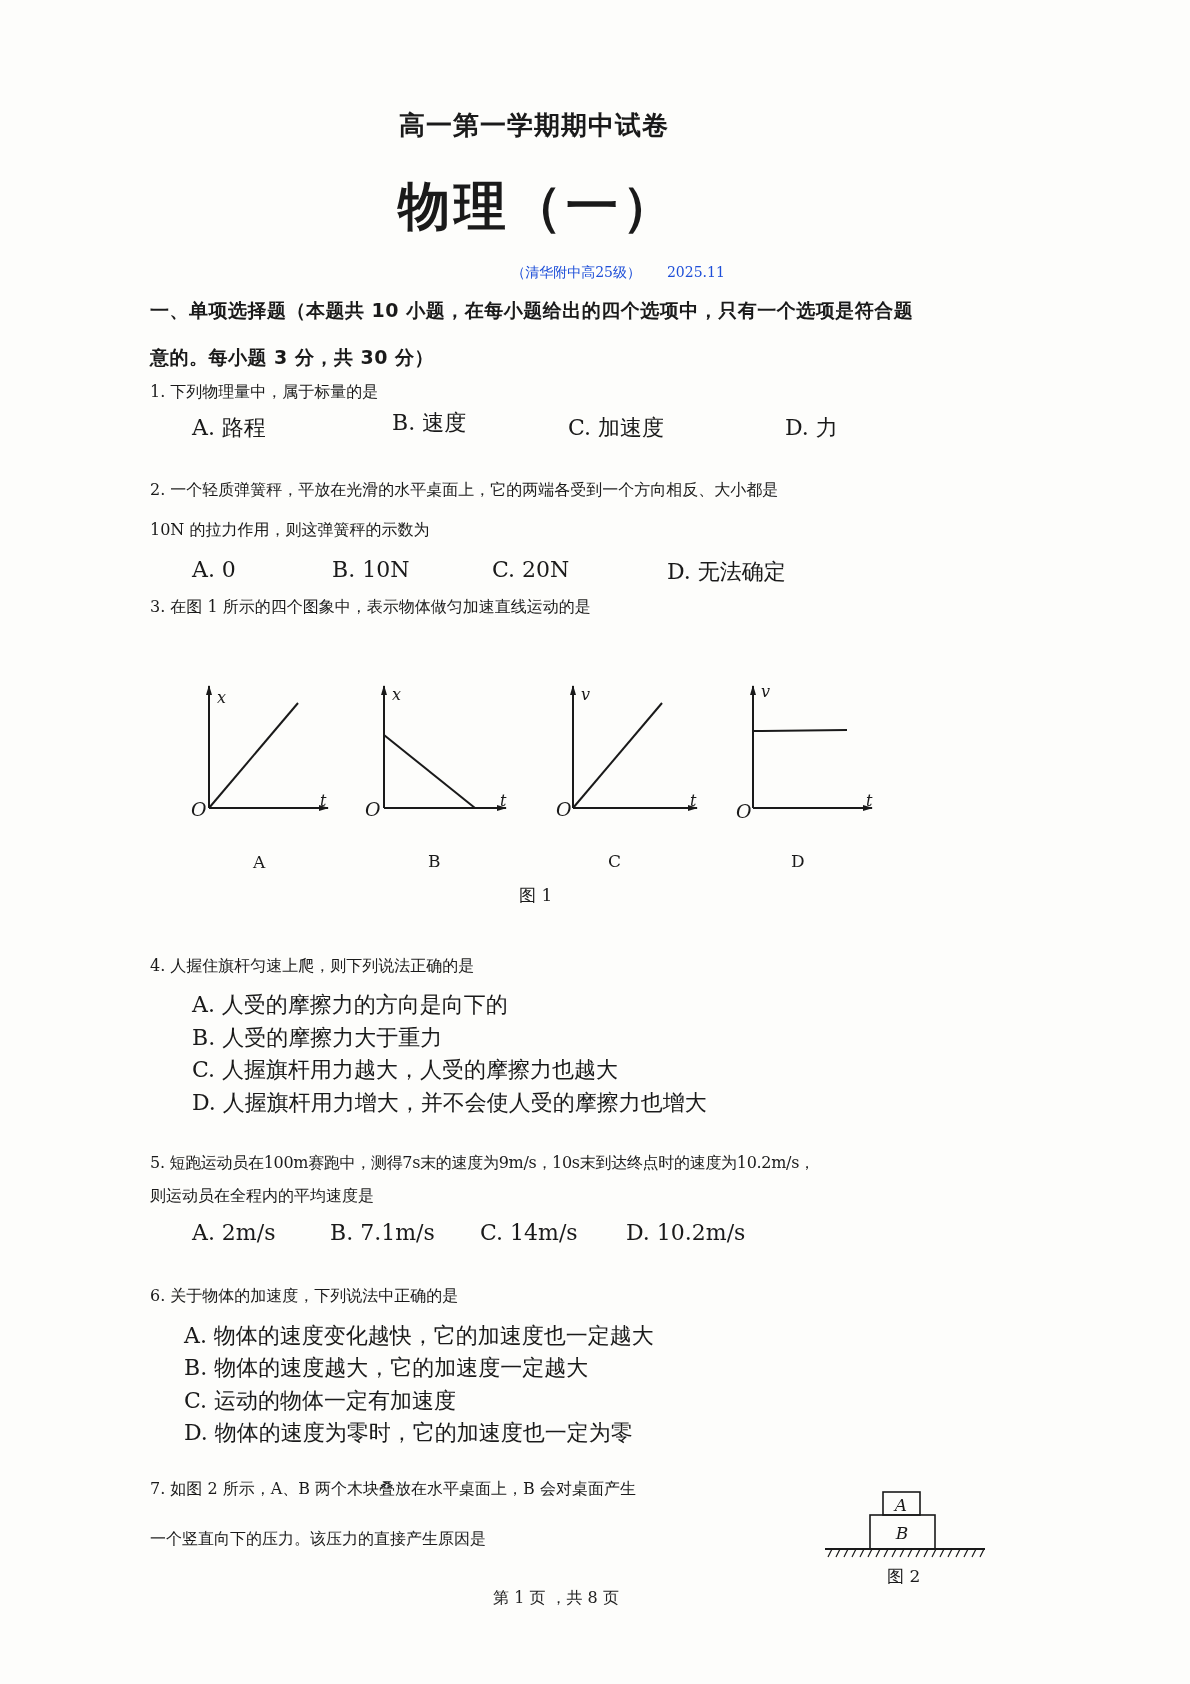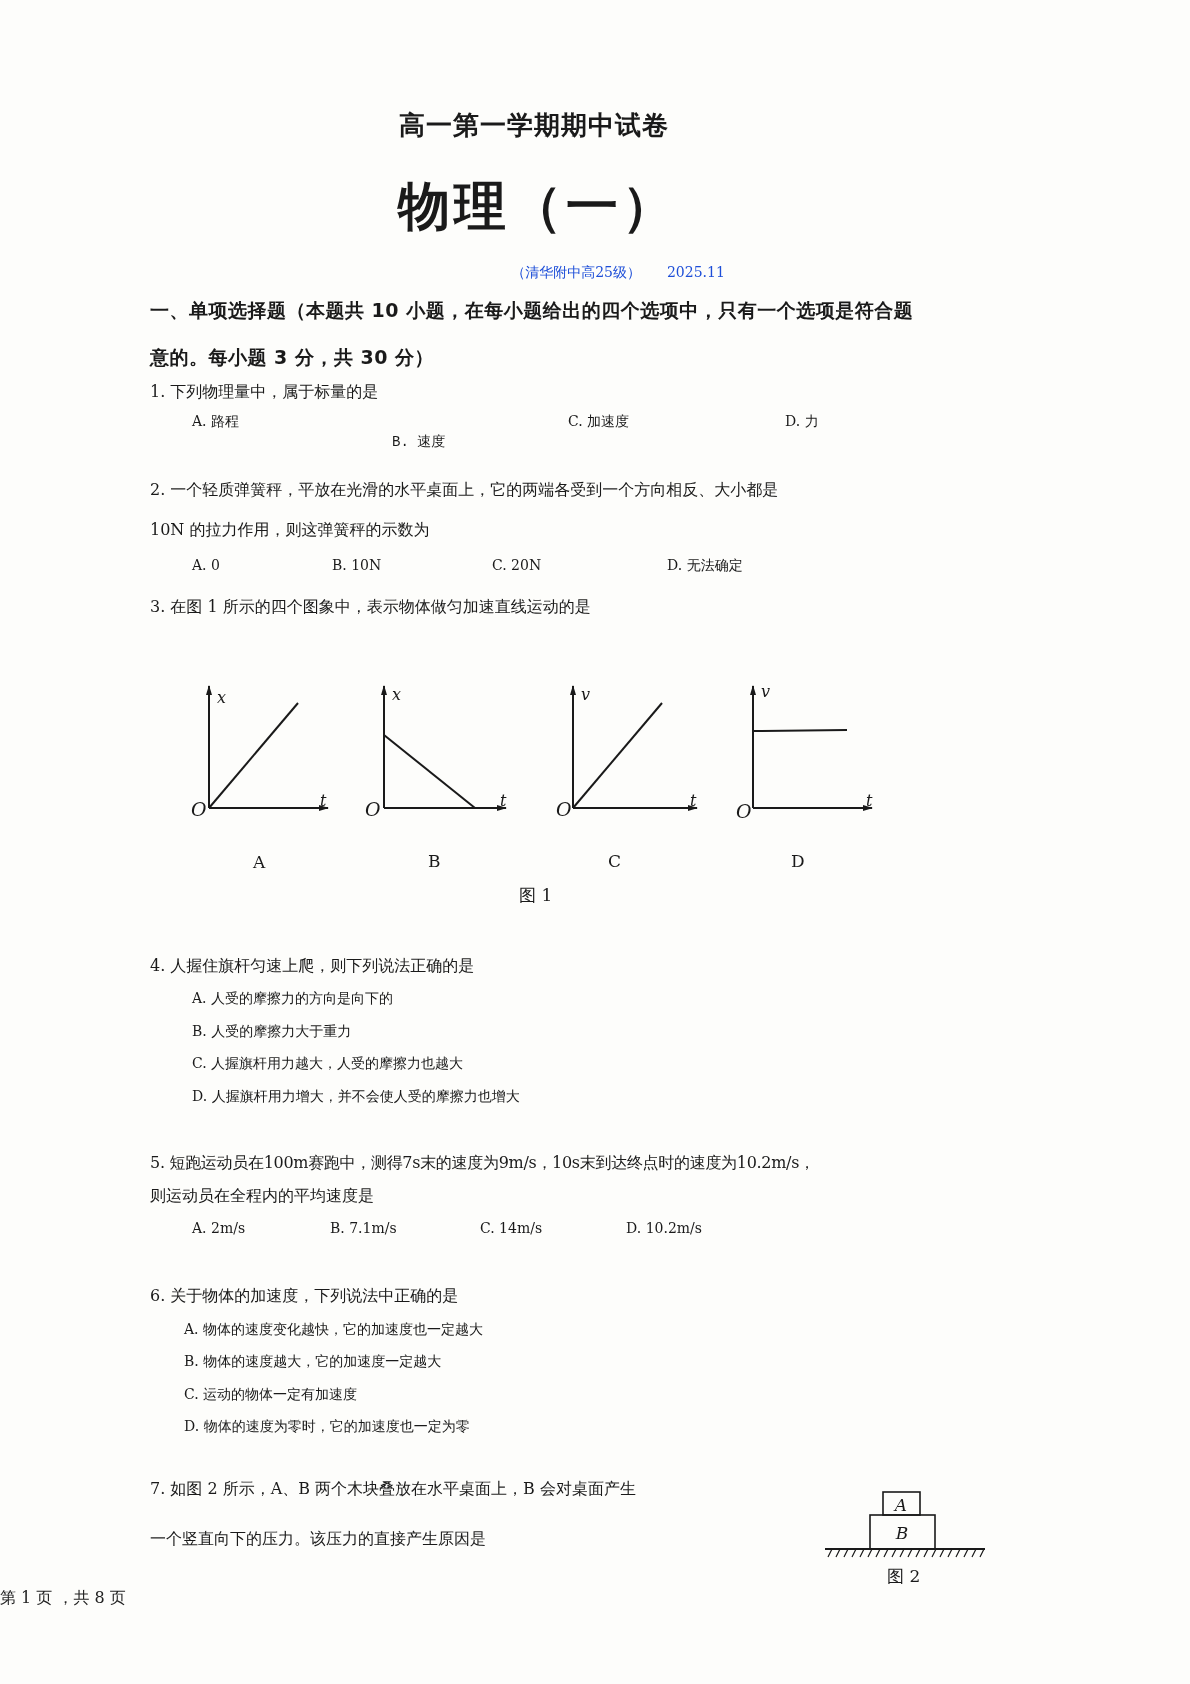--- a/index.html
+++ b/index.html
@@ -5,40 +5,40 @@
   html, body { margin:0; padding:0; }
   body { width:1190px; height:1684px; background:#fdfdfb; position:relative; overflow:hidden;
          font-family:"DejaVu Serif","Liberation Serif",serif; color:#1a1a1a; }
   .abs { position:absolute; white-space:nowrap; }
   .subtitle { font-size:26px; font-family:"DejaVu Sans","Liberation Sans",sans-serif; font-weight:bold; left:0; width:1068px; text-align:center; top:108px; letter-spacing:1px; }
   .title { font-size:52px; font-family:"DejaVu Serif","Liberation Serif",serif; font-weight:bold; left:0; width:1076px; text-align:center; top:172px; letter-spacing:4px; }
   .info { font-size:14px; left:0; width:1190px; text-align:center; top:264px; color:#1d4ed8;padding-left:23px; }
   .info span + span { margin-left:26px; }
   .section { font-size:19px; font-weight:bold; font-family:"DejaVu Sans","Liberation Sans",sans-serif; left:150px; letter-spacing:0.5px; }
   .q { font-size:16px; left:150px; }
-  .opt { font-size:14px; }
+  .opt { font-size:22px; }
   .fig-label { font-size:17px; }
-  .footer { font-size:16px; left:0; width:1112px; top:1588px; color:#222; }
+  .footer { font-size:16px; left:0; width:1112px; text-align:center; top:1588px; color:#222; }
   svg { position:absolute; overflow:visible; }
 </style>
 </head>
 <body>
 
 <div class="abs subtitle">高一第一学期期中试卷</div>
 <div class="abs title">物理（一）</div>
 <div class="abs info">
   <span>（清华附中高25级）</span><span>2025.11</span>
 </div>
 
 <div class="abs section" style="top:298px;">一、单项选择题（本题共 10 小题，在每小题给出的四个选项中，只有一个选项是符合题</div>
 <div class="abs section" style="top:345px;">意的。每小题 3 分，共 30 分）</div>
 
 <div class="abs q" style="top:382px;">1. 下列物理量中，属于标量的是</div>
 <div class="abs opt" style="top:413px;left:192px;">A. 路程</div>
-<div class="abs opt" style="top:433px;left:392px;font-family:Liberation Mono, monospace;">B. 速度</div>
+<div class="abs opt" style="top:408px;left:392px;">B. 速度</div>
 <div class="abs opt" style="top:413px;left:568px;">C. 加速度</div>
 <div class="abs opt" style="top:413px;left:785px;">D. 力</div>
 
 <div class="abs q" style="top:480px;">2. 一个轻质弹簧秤，平放在光滑的水平桌面上，它的两端各受到一个方向相反、大小都是</div>
 <div class="abs q" style="top:520px;">10N 的拉力作用，则这弹簧秤的示数为</div>
 <div class="abs opt" style="top:557px;left:192px;">A. 0</div>
 <div class="abs opt" style="top:557px;left:332px;">B. 10N</div>
 <div class="abs opt" style="top:557px;left:492px;">C.  20N</div>
 <div class="abs opt" style="top:557px;left:667px;">D. 无法确定</div>
 

